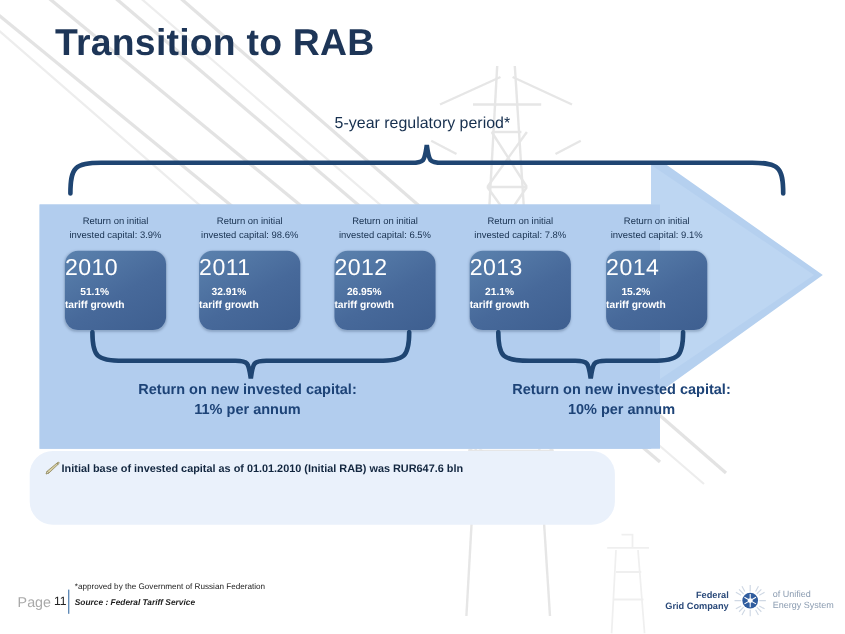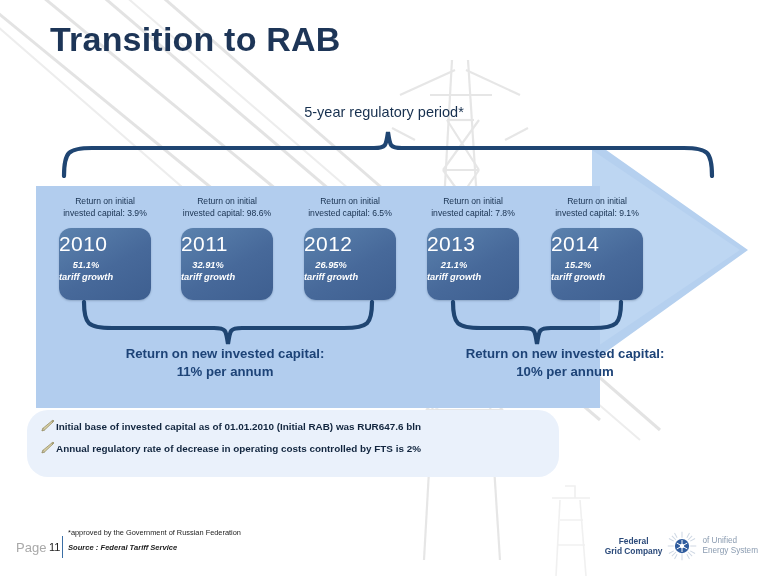--- a/index.html
+++ b/index.html
@@ -44,21 +44,21 @@
     height:24px;
   }
   .ybox{
     margin:8px auto 0;width:92px;height:72px;border-radius:12px;
     background:linear-gradient(150deg,#5b82ae 0%, #47699a 55%, #3e5f90 100%);
     box-shadow:0 1px 2px rgba(30,50,80,.25);
     display:flex;flex-direction:column;align-items:flex-start;justify-content:flex-start;
     padding-top:4px;box-sizing:border-box;
   }
   .yr{font-size:21px;color:#ffffff;font-weight:normal;line-height:24px;letter-spacing:.4px;}
-  .growth{font-size:9.3px;color:#ffffff;font-weight:bold;line-height:12px;margin-top:3px;font-style:italic;}
+  .growth{font-size:9.3px;color:#ffffff;font-weight:bold;line-height:12px;margin-top:3px;}
   .growth .g2{display:block;}
 
   
   .bot-brace{position:absolute;z-index:5;}
   .roic{
     position:absolute;z-index:6;text-align:center;
     font-size:13.2px;font-weight:bold;color:#1d4377;line-height:18px;
   }
   .roic span{display:block;}
   .roic-0{left:60px;top:345px;width:330px;}
@@ -88,21 +88,21 @@
     font-size:13px;color:#a9a9a9;
   }
   .page-rule{position:absolute;left:62px;top:536px;width:1px;height:22px;background:#3a6ea5;z-index:7;}
   .page-num{
     position:absolute;left:49px;top:541px;z-index:7;
     font-size:11px;color:#222;
   }
 
   
   .logo{position:absolute;right:10px;top:531px;z-index:7;display:flex;align-items:center;}
-  .logo-left{text-align:center;font-size:8.4px;font-weight:bold;color:#2b4a7a;line-height:10.5px;}
+  .logo-left{text-align:right;font-size:8.4px;font-weight:bold;color:#2b4a7a;line-height:10.5px;}
   .logo-left span{display:block;}
   .logo-mark{width:30px;height:30px;margin:0 5px;}
   .logo-right{font-size:8.2px;color:#8a9bb0;line-height:10.5px;}
   .logo-right span{display:block;}
 </style>
 </head>
 <body>
 
 <div class="slide">
 
@@ -253,28 +253,20 @@
 
   <div class="notes">
     <div class="note">
       <svg class="note-ico" width="14" height="13" viewBox="0 0 14 13">
         <path d="M 12.5 1 L 13.5 2 L 4 11 L 1.5 11.8 L 2.3 9.4 Z" fill="#d8cfa4" stroke="#8a8256" stroke-width=".7"></path>
         <path d="M 2.3 9.4 L 1.5 11.8 L 4 11 Z" fill="#f2f0e2" stroke="#8a8256" stroke-width=".6"></path>
         <path d="M 11.3 2.2 L 12.4 3.2" stroke="#6d6744" stroke-width=".7"></path>
       </svg>
       <div class="note-txt">Initial base of invested capital as of 01.01.2010 (Initial RAB) was RUR647.6 bln</div>
     </div>
-    <div class="note">
-      <svg class="note-ico" width="14" height="13" viewBox="0 0 14 13">
-        <path d="M 12.5 1 L 13.5 2 L 4 11 L 1.5 11.8 L 2.3 9.4 Z" fill="#d8cfa4" stroke="#8a8256" stroke-width=".7"></path>
-        <path d="M 2.3 9.4 L 1.5 11.8 L 4 11 Z" fill="#f2f0e2" stroke="#8a8256" stroke-width=".6"></path>
-        <path d="M 11.3 2.2 L 12.4 3.2" stroke="#6d6744" stroke-width=".7"></path>
-      </svg>
-      <div class="note-txt">Annual regulatory rate of decrease in operating costs controlled by FTS is 2%</div>
-    </div>
   </div>
 
   <div class="footnote">*approved by the Government of Russian Federation</div>
   <div class="source">Source : Federal Tariff Service</div>
   <div class="page-word">Page</div>
   <div class="page-rule"></div>
   <div class="page-num">11</div>
 
   <div class="logo">
     <div class="logo-left">

